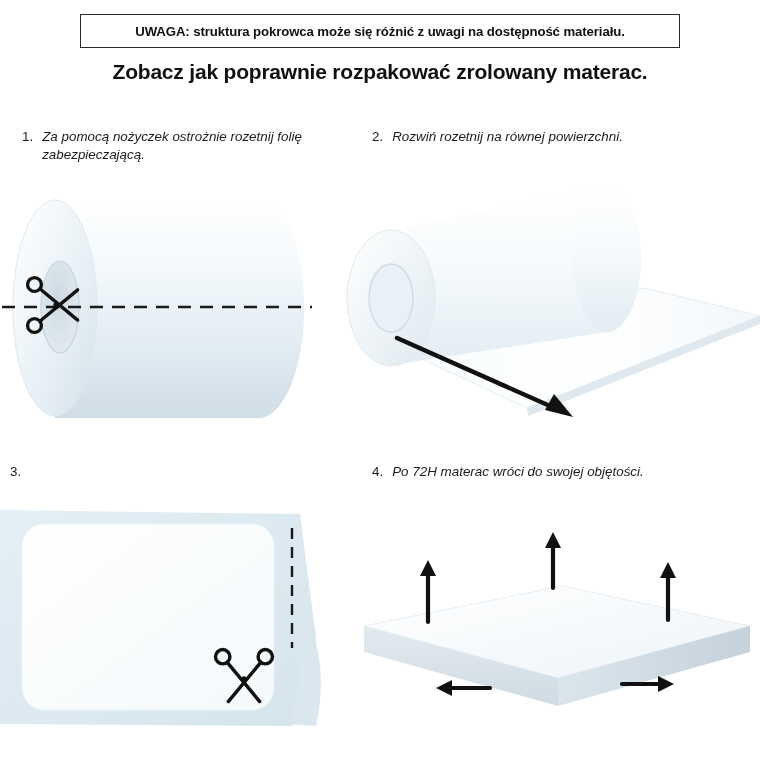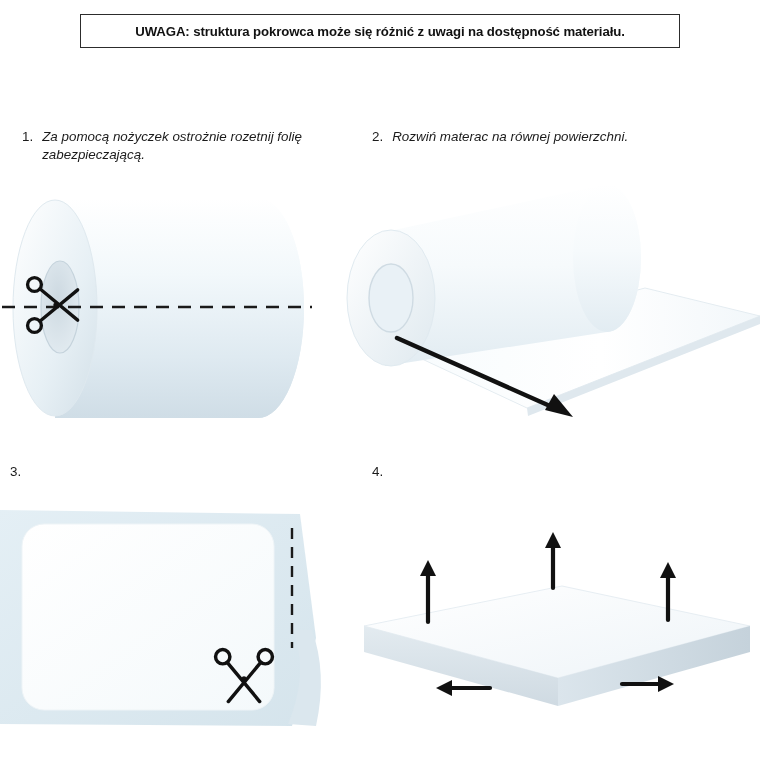--- a/index.html
+++ b/index.html
@@ -97,44 +97,46 @@
 </style>
 </head>
 <body>
 
 <div class="page">
 
   <div class="notice">
     <span class="notice-text">UWAGA: struktura pokrowca może się różnić z uwagi na dostępność materiału.</span>
   </div>
 
+  <div class="main-title">Zobacz jak poprawnie rozpakować zrolowany materac.</div>
 
   <div class="step" id="step1">
     <div class="step-head">
       <span class="step-num">1.</span>
       <span class="step-label">Za pomocą nożyczek ostrożnie rozetnij folię zabezpieczającą.</span>
     </div>
   </div>
 
   <div class="step" id="step2">
     <div class="step-head">
       <span class="step-num">2.</span>
-      <span class="step-label">Rozwiń materac na równej powierzchni.</span>
+      <span class="step-label">Rozwiń rozetnij na równej powierzchni.</span>
     </div>
   </div>
 
   <div class="step" id="step3">
     <div class="step-head">
       <span class="step-num">3.</span>
     </div>
   </div>
 
   <div class="step" id="step4">
     <div class="step-head">
       <span class="step-num">4.</span>
+      <span class="step-label">Po 72H materac wróci do swojej objętości.</span>
     </div>
   </div>
 
   <div class="fig" id="fig1">
     <svg width="340" height="240" viewBox="0 0 340 240">
       <defs>
         <linearGradient id="rollBody" x1="0" y1="0" x2="0" y2="1">
           <stop offset="0%" stop-color="#ffffff"></stop>
           <stop offset="35%" stop-color="#f2f8fb"></stop>
           <stop offset="72%" stop-color="#dfeaf1"></stop>

